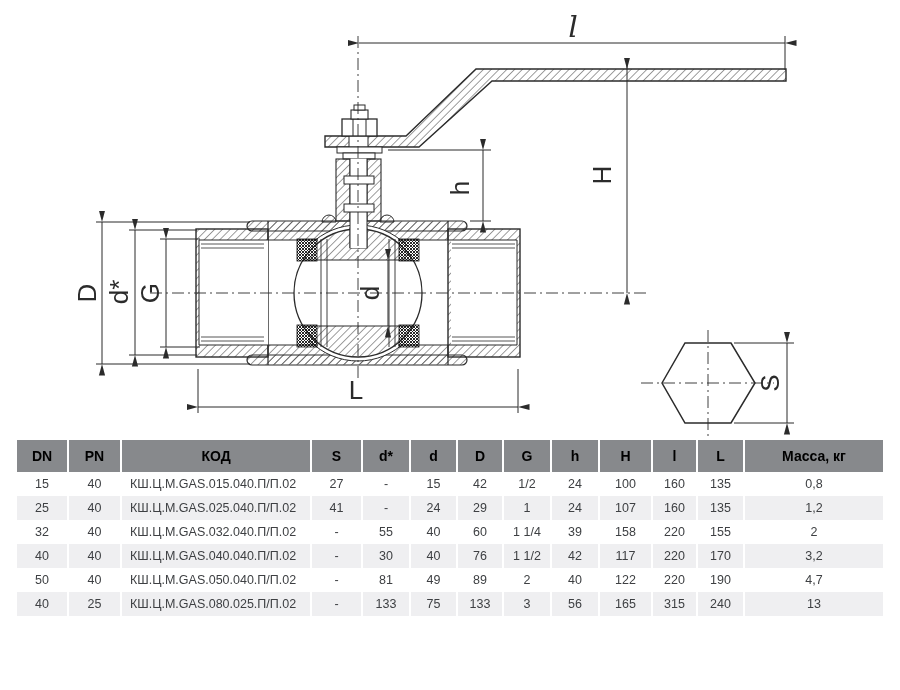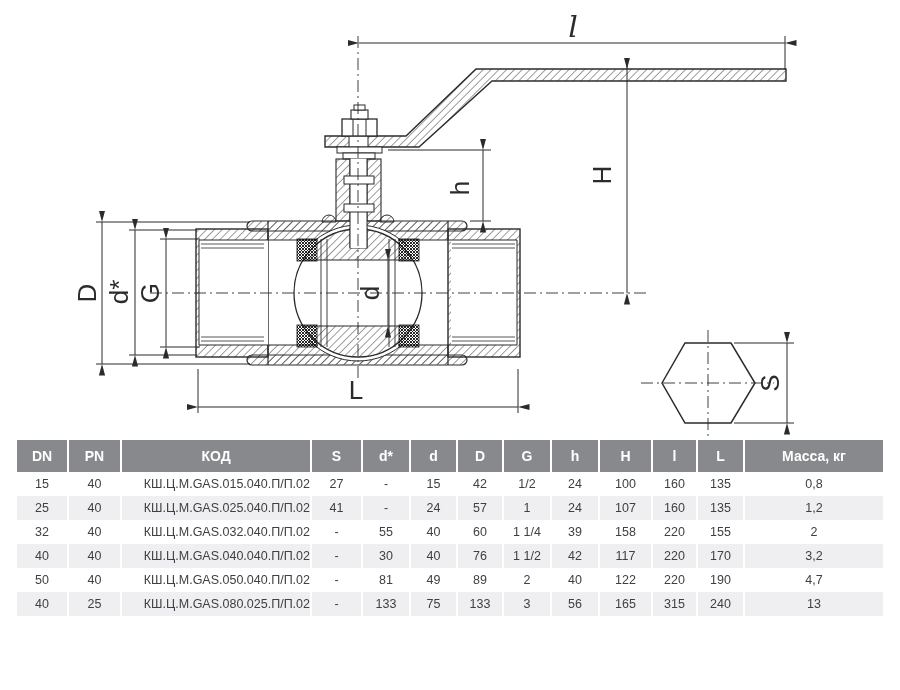--- a/index.html
+++ b/index.html
@@ -1,24 +1,24 @@
 <!DOCTYPE html>
 <html style="--header-bg: #87898c; --stripe-bg: #efeff1;"><head>
 <meta charset="utf-8">
 <style>
   html,body{margin:0;padding:0;}
   body{width:900px;height:690px;background:#fff;font-family:"Liberation Sans",sans-serif;position:relative;overflow:hidden;}
   #drawing{position:absolute;top:0;left:0;}
   .dim-label{font-family:"Liberation Sans",sans-serif;font-size:26px;fill:#2b2b2b;}
   .dim-label-script{font-family:"DejaVu Serif",serif;font-style:italic;font-size:30px;fill:#2b2b2b;}
   #spec-table{position:absolute;top:440px;left:15px;width:870px;border-collapse:separate;border-spacing:2px 0;table-layout:fixed;}
-  #spec-table th{background:var(--header-bg,#87898c);color:#ffffff;font-size:14px;font-weight:bold;height:32px;text-align:center;padding:0;}
+  #spec-table th{background:var(--header-bg,#87898c);color:#000000;font-size:14px;font-weight:bold;height:32px;text-align:center;padding:0;}
   #spec-table td{font-size:12.5px;color:#3e4043;height:24px;text-align:center;padding:0;background:#fff;}
   #spec-table tbody tr:nth-child(even) td{background:var(--stripe-bg,#efeff1);}
-  #spec-table td.code{text-align:right;padding-left:8px;}
+  #spec-table td.code{text-align:left;padding-left:8px;}
 </style>
 </head>
 <body>
 
 <svg id="drawing" width="900" height="440" viewBox="0 0 900 440" xmlns="http://www.w3.org/2000/svg">
   <defs>
     <pattern id="hat" width="5.5" height="5.5" patternUnits="userSpaceOnUse" patternTransform="rotate(45)">
       <line x1="0" y1="0" x2="0" y2="5.5" stroke="#3a3a3a" stroke-width="1"></line>
     </pattern>
     <pattern id="dense" width="3" height="3" patternUnits="userSpaceOnUse">
@@ -224,21 +224,21 @@
         <td>135</td>
         <td>0,8</td>
       </tr>
       <tr>
         <td>25</td>
         <td>40</td>
         <td class="code">КШ.Ц.М.GAS.025.040.П/П.02</td>
         <td>41</td>
         <td>-</td>
         <td>24</td>
-        <td>57</td>
+        <td>29</td>
         <td>1</td>
         <td>24</td>
         <td>107</td>
         <td>160</td>
         <td>135</td>
         <td>1,2</td>
       </tr>
       <tr>
         <td>32</td>
         <td>40</td>

